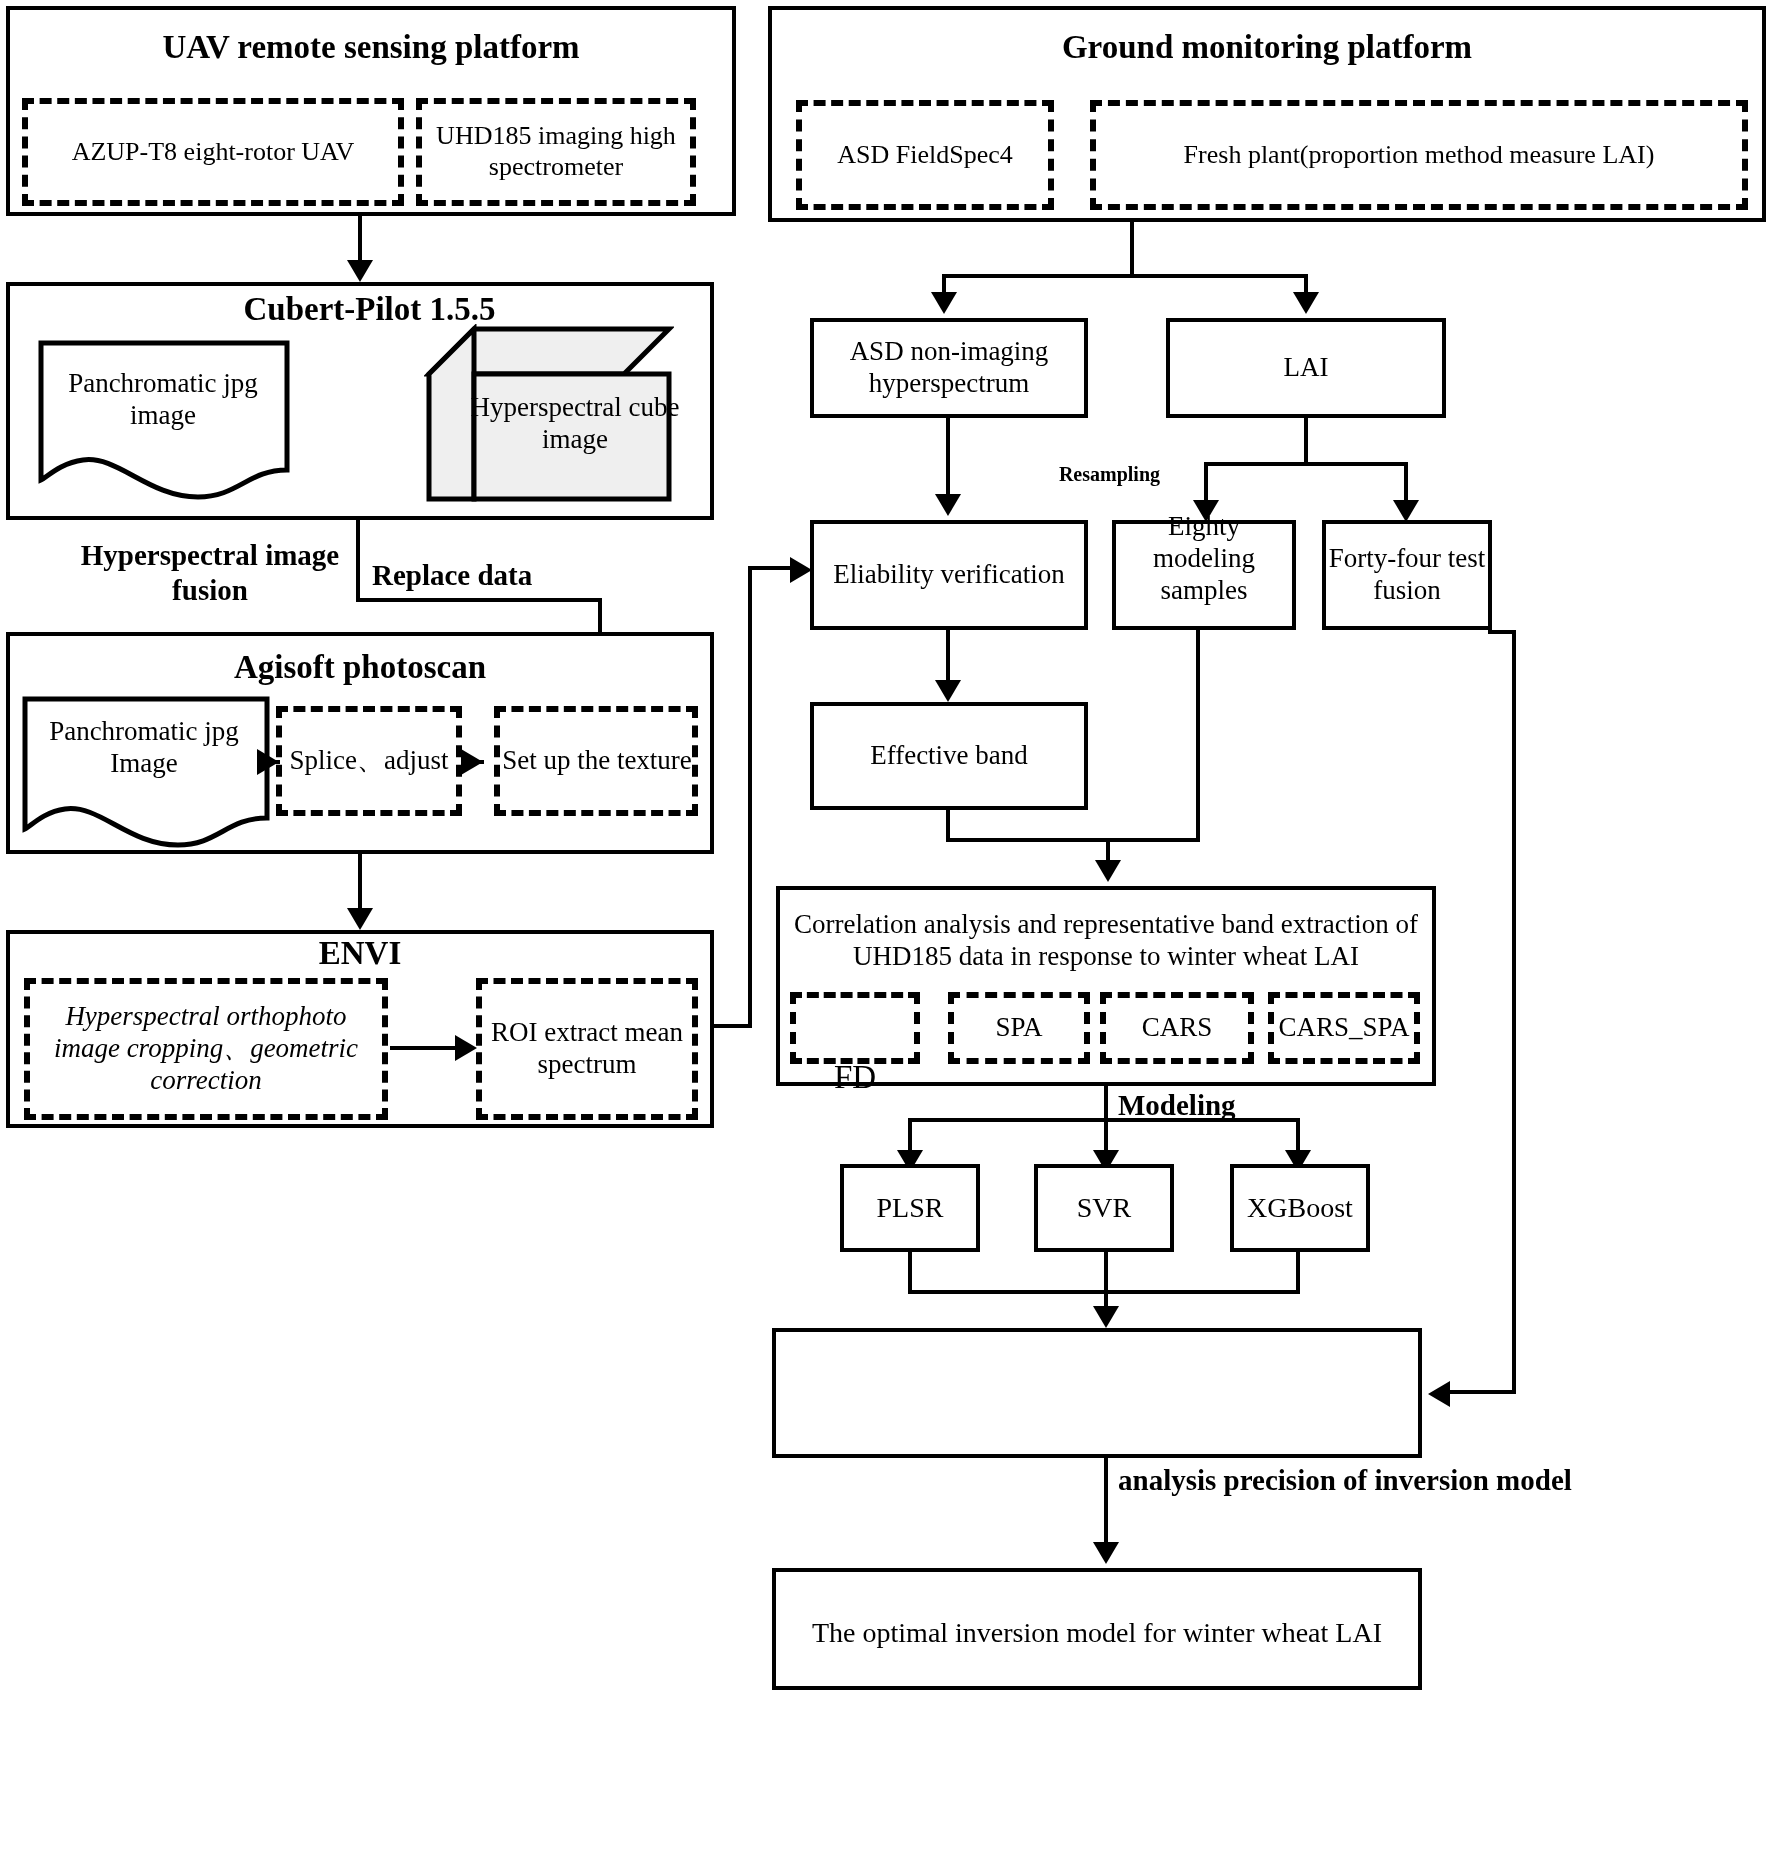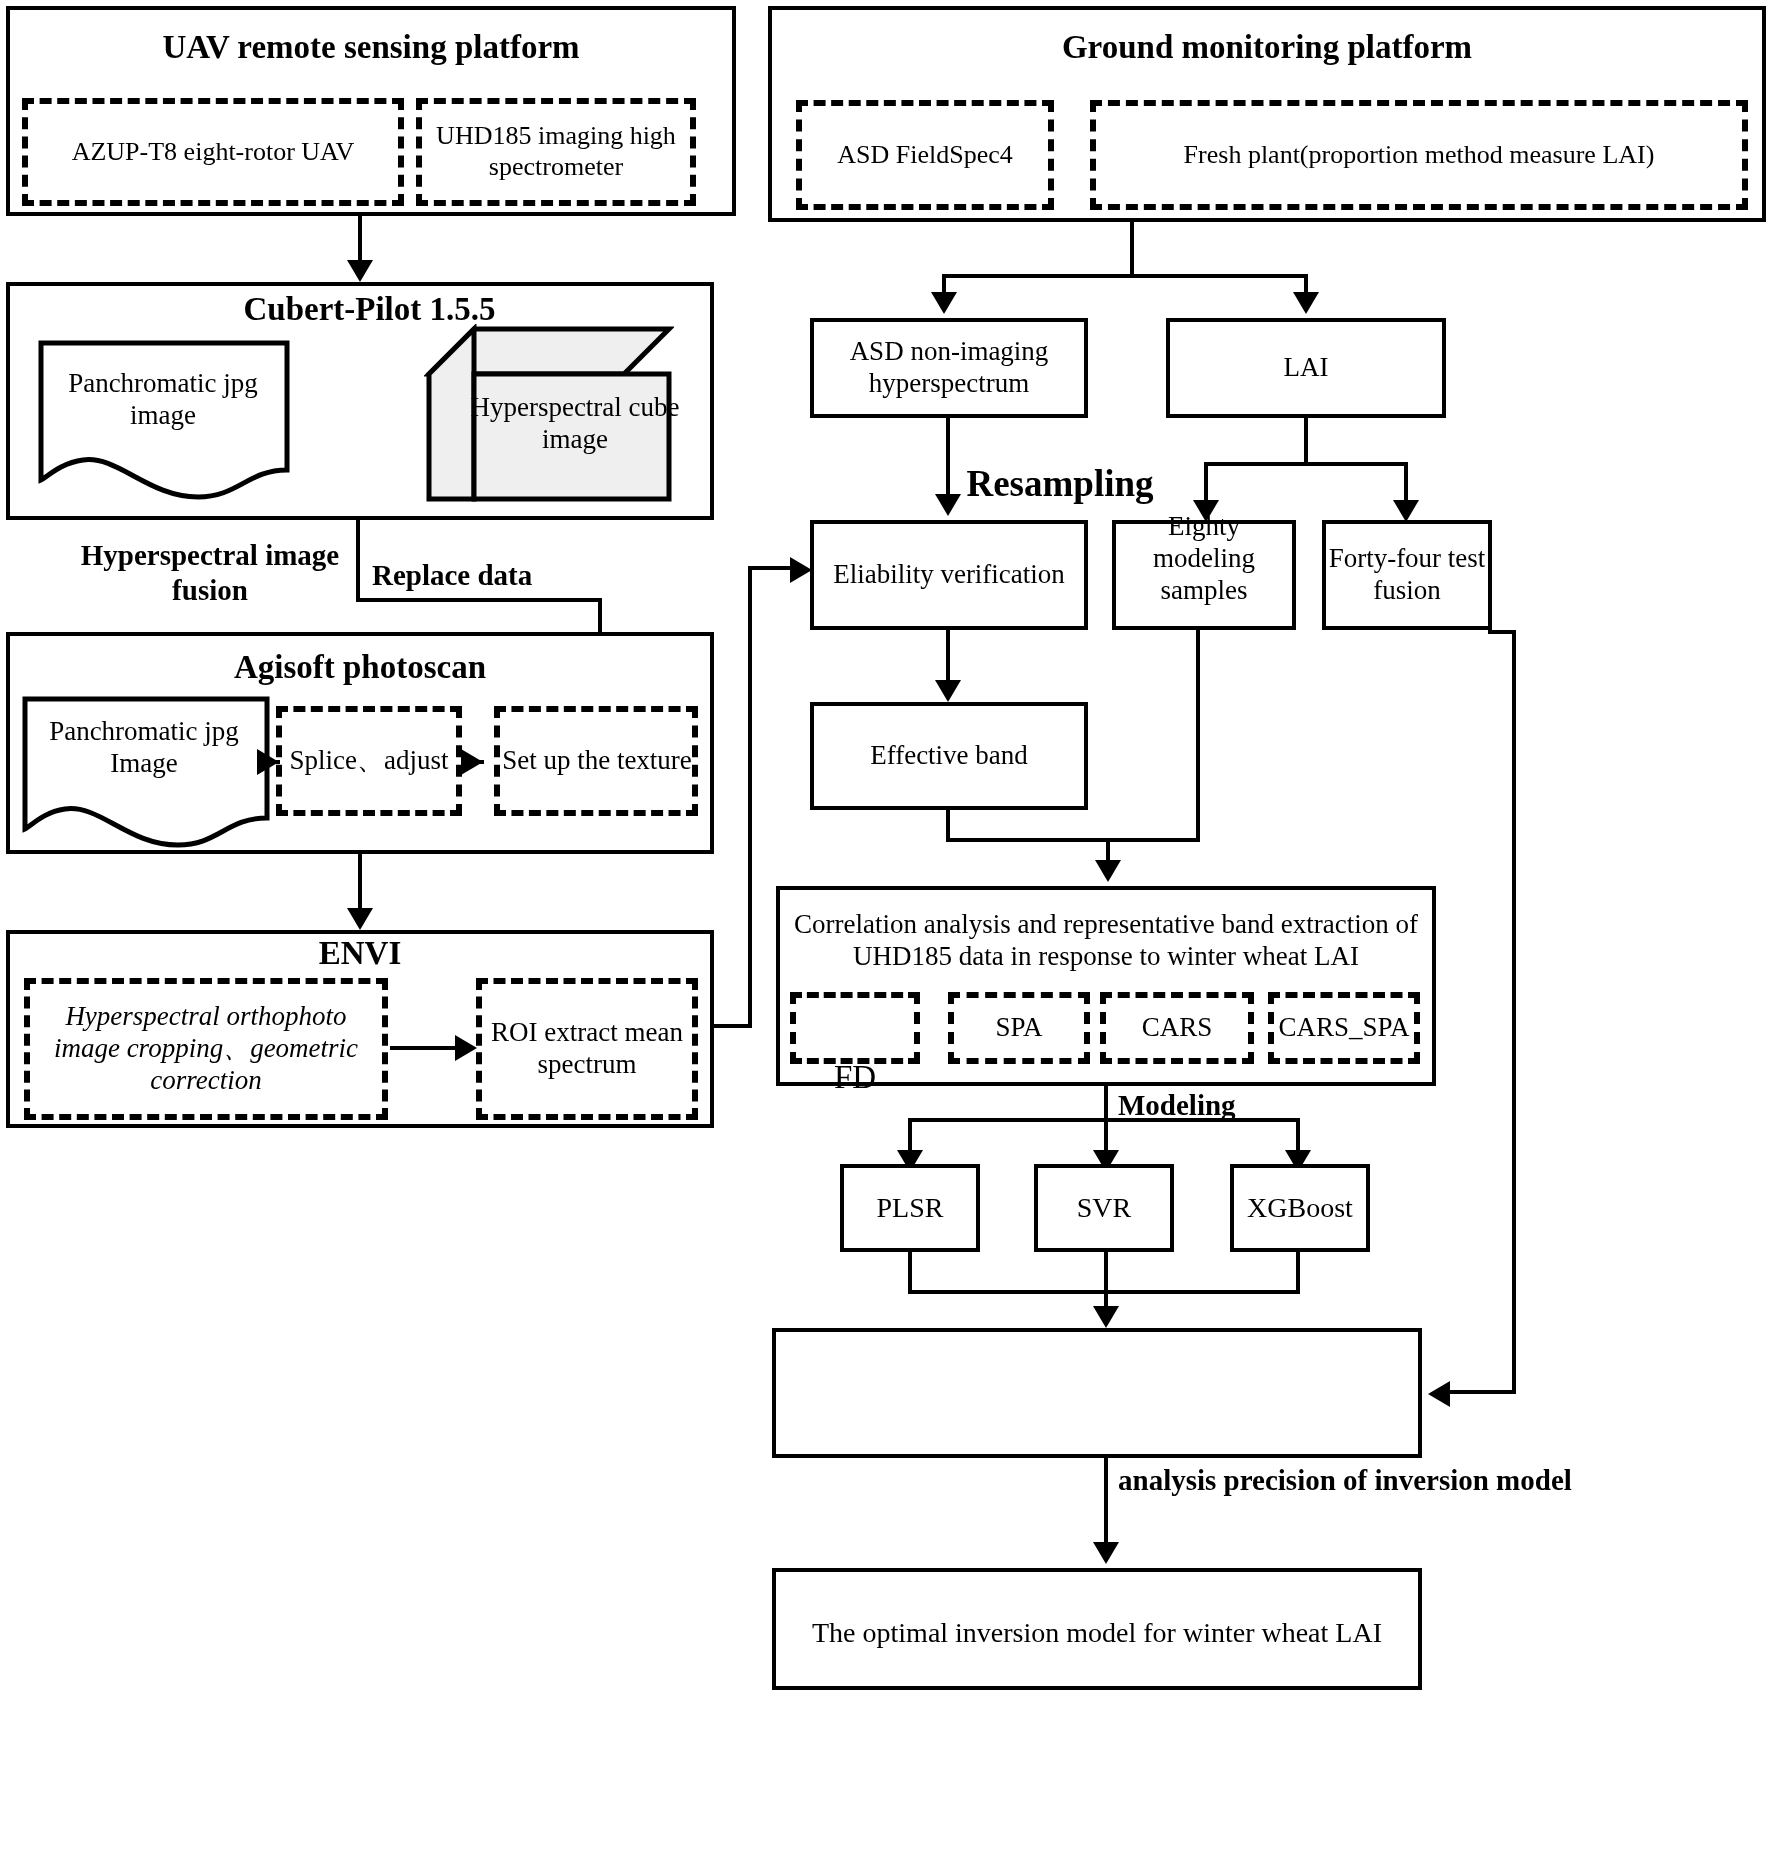--- a/index.html
+++ b/index.html
@@ -124,21 +124,21 @@
   <div class="ah-down" style="left:1293px;top:292px;"></div>
 
   <div class="box" style="left:810px;top:318px;width:278px;height:100px;"></div>
   <div class="label" style="left:814px;top:318px;width:270px;height:100px;font-size:27px;">ASD non-imaging hyperspectrum</div>
 
   <div class="box" style="left:1166px;top:318px;width:280px;height:100px;"></div>
   <div class="label" style="left:1166px;top:318px;width:280px;height:100px;font-size:27px;">LAI</div>
 
   <div class="ln vln" style="left:946px;top:418px;height:78px;"></div>
   <div class="ah-down" style="left:935px;top:494px;"></div>
-  <div class="txt bold" style="left:960px;top:462px;width:200px;font-size:37px;text-align:center;">Resampling</div>
+  <div class="txt bold" style="left:960px;top:462px;width:200px;font-size:20px;text-align:right;">Resampling</div>
 
   <div class="ln vln" style="left:1304px;top:418px;height:48px;"></div>
   <div class="ln hln" style="left:1204px;top:462px;width:204px;"></div>
   <div class="ln vln" style="left:1204px;top:462px;height:44px;"></div>
   <div class="ah-down" style="left:1193px;top:500px;"></div>
   <div class="ln vln" style="left:1404px;top:462px;height:44px;"></div>
   <div class="ah-down" style="left:1393px;top:500px;"></div>
 
   <div class="box" style="left:810px;top:520px;width:278px;height:110px;"></div>
   <div class="label" style="left:812px;top:520px;width:274px;height:110px;font-size:27px;">Eliability verification</div>

